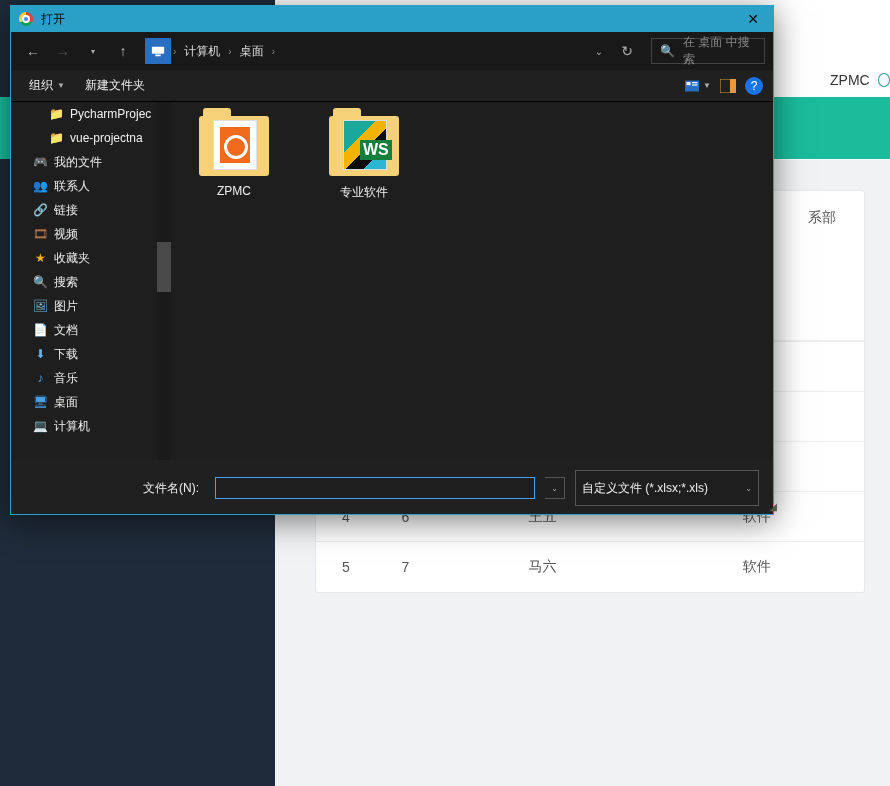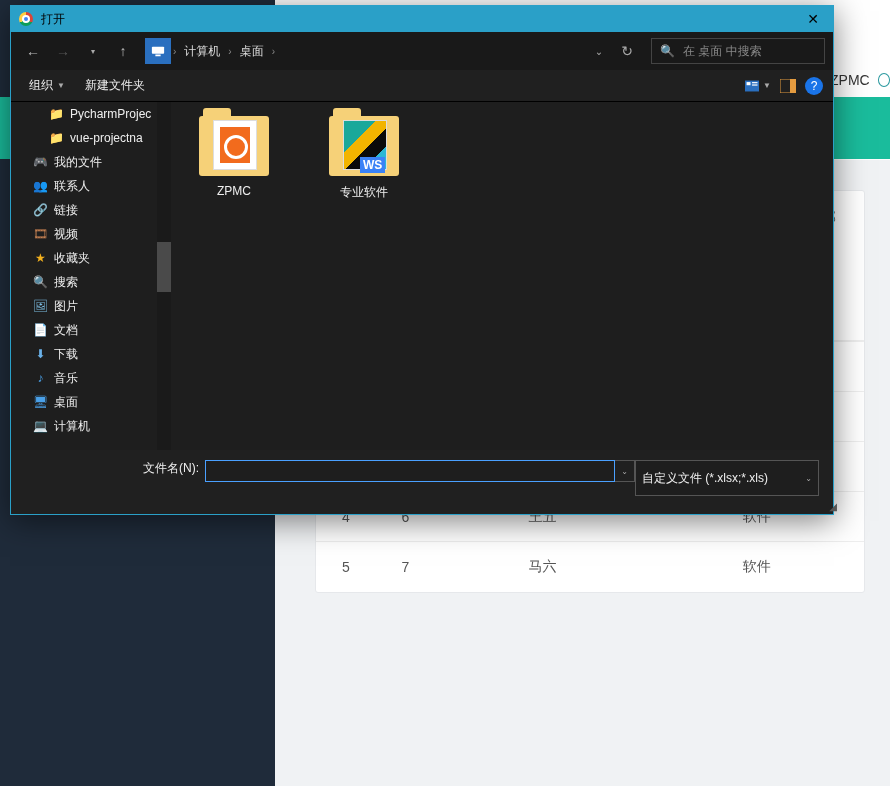--- a/index.html
+++ b/index.html
@@ -16,21 +16,21 @@
   .bg-card-head { height:150px; border-bottom:1px solid #eee; padding:18px 22px; font-size:14px; color:#555;}
   .bg-table { width:100%; border-collapse:collapse; font-size:14px; color:#555;}
   .bg-table td { text-align:center; height:50px; border-top:1px solid #eee;}
   .bg-logo { position:absolute; right:14px; bottom:12px; text-align:right; color:#1ba1e2; font-weight:500; line-height:1.05;}
   .bg-logo .l1 {font-size:24px; letter-spacing:8px;}
   .bg-logo .l1 span:nth-child(2){color:#0aa;}
   .bg-logo .l2 {font-size:20px; letter-spacing:1px;}
 
   
   .dlg {
-    position:absolute; left:10px; top:5px; width:824px; height:510px;
+    position:absolute; left:10px; top:5px; width:764px; height:510px;
     background:#1e1e1e; border:1px solid #2aa0c8; box-shadow:0 6px 30px rgba(0,0,0,.5);
     display:flex; flex-direction:column;
   }
   .titlebar { height:26px; background:#2aa0c8; display:flex; align-items:center; font-size:12px; color:#000; }
   .titlebar .chrome-ico { width:14px; height:14px; border-radius:50%; margin:0 8px; 
      background:conic-gradient(#db4437 0 120deg,#0f9d58 120deg 240deg,#ffcd40 240deg 360deg); position:relative;}
   .titlebar .chrome-ico::after{content:""; position:absolute; inset:3px; background:#4285f4; border-radius:50%; border:2px solid #fff;}
   .titlebar .close { margin-left:auto; width:40px; height:100%; display:flex; align-items:center; justify-content:center; font-size:14px;}
 
   .navbar { display:flex; align-items:center; height:38px; background:#191919; color:#ddd; padding:0 8px; gap:2px;}
@@ -82,24 +82,24 @@
   .fitem .thumb{ width:70px; height:60px; margin:0 auto 8px auto; position:relative;}
   .folder-body{position:absolute; inset:0; background:#f6d178; border-radius:3px;}
   .folder-tab{position:absolute; top:-8px; left:4px; width:28px; height:10px; background:#f6d178; border-radius:3px 3px 0 0;}
   .pages{position:absolute; top:4px; left:14px; width:44px; height:50px; background:#fff; border:1px solid #ddd;}
   .zpmc .pages-inner{position:absolute;inset:6px;background:linear-gradient(#f26b1d,#f26b1d);}
   .zpmc .circ{position:absolute;left:10px;top:14px;width:24px;height:24px;border:3px solid #fff;border-radius:50%;}
   .soft .pages-inner{position:absolute;inset:0;background:#1e6fe8;}
   .soft .ball{position:absolute;left:8px;bottom:-2px;width:28px;height:28px;border-radius:50%;background:#1e6fe8;border:3px solid #fff;}
   .mine .stripes{position:absolute;top:6px;right:6px;width:22px;height:44px;background:repeating-linear-gradient(90deg,#8bb5e8 0 3px,#fff 3px 6px);}
   .pro .gfx{position:absolute;inset:0;background:linear-gradient(135deg,#1aa89a 0 35%,#f2b400 35% 55%,#0a0a0a 55% 75%,#2bb7d4 75% 100%);}
-  .pro .ws{position:absolute;top:36px;left:16px;color:#fff;font-size:12px;font-weight:700;background:#3b82f6;padding:1px 3px;}
+  .pro .ws{position:absolute;top:19px;left:16px;color:#fff;font-size:16px;font-weight:700;background:#15803d;padding:1px 3px;}
 
   .bottombar { background:#202020; padding:10px 14px 8px 14px; font-size:12px; color:#eee;}
-  .brow { display:flex; align-items:flex-start; margin-bottom:10px;}
+  .brow { display:flex; align-items:center; gap:10px; }
   .flabel{ width:180px; text-align:right; padding-right:6px;}
   .fname { flex:1; height:22px; border:1px solid #4aa0ff; background:#1e1e1e; color:#fff; padding:0 4px; font-size:12px;}
   .fname-drop{width:20px; height:22px; border:1px solid #555; border-left:0; display:flex;align-items:center;justify-content:center;}
   .ftype { width:184px; height:22px; border:1px solid #555; background:#1e1e1e; color:#eee; padding:17px 6px; display:flex; align-items:center; justify-content:space-between;}
   .btnrow{display:flex; justify-content:flex-end; gap:12px;}
   .dbut{ width:88px; height:24px; border:1px solid #888; background:#1e1e1e; color:#eee; display:flex; align-items:center; justify-content:center;}
   .resize{position:absolute;right:2px;bottom:2px;color:#555;font-size:10px;letter-spacing:-6px;}
 </style>
 </head>
 <body>

